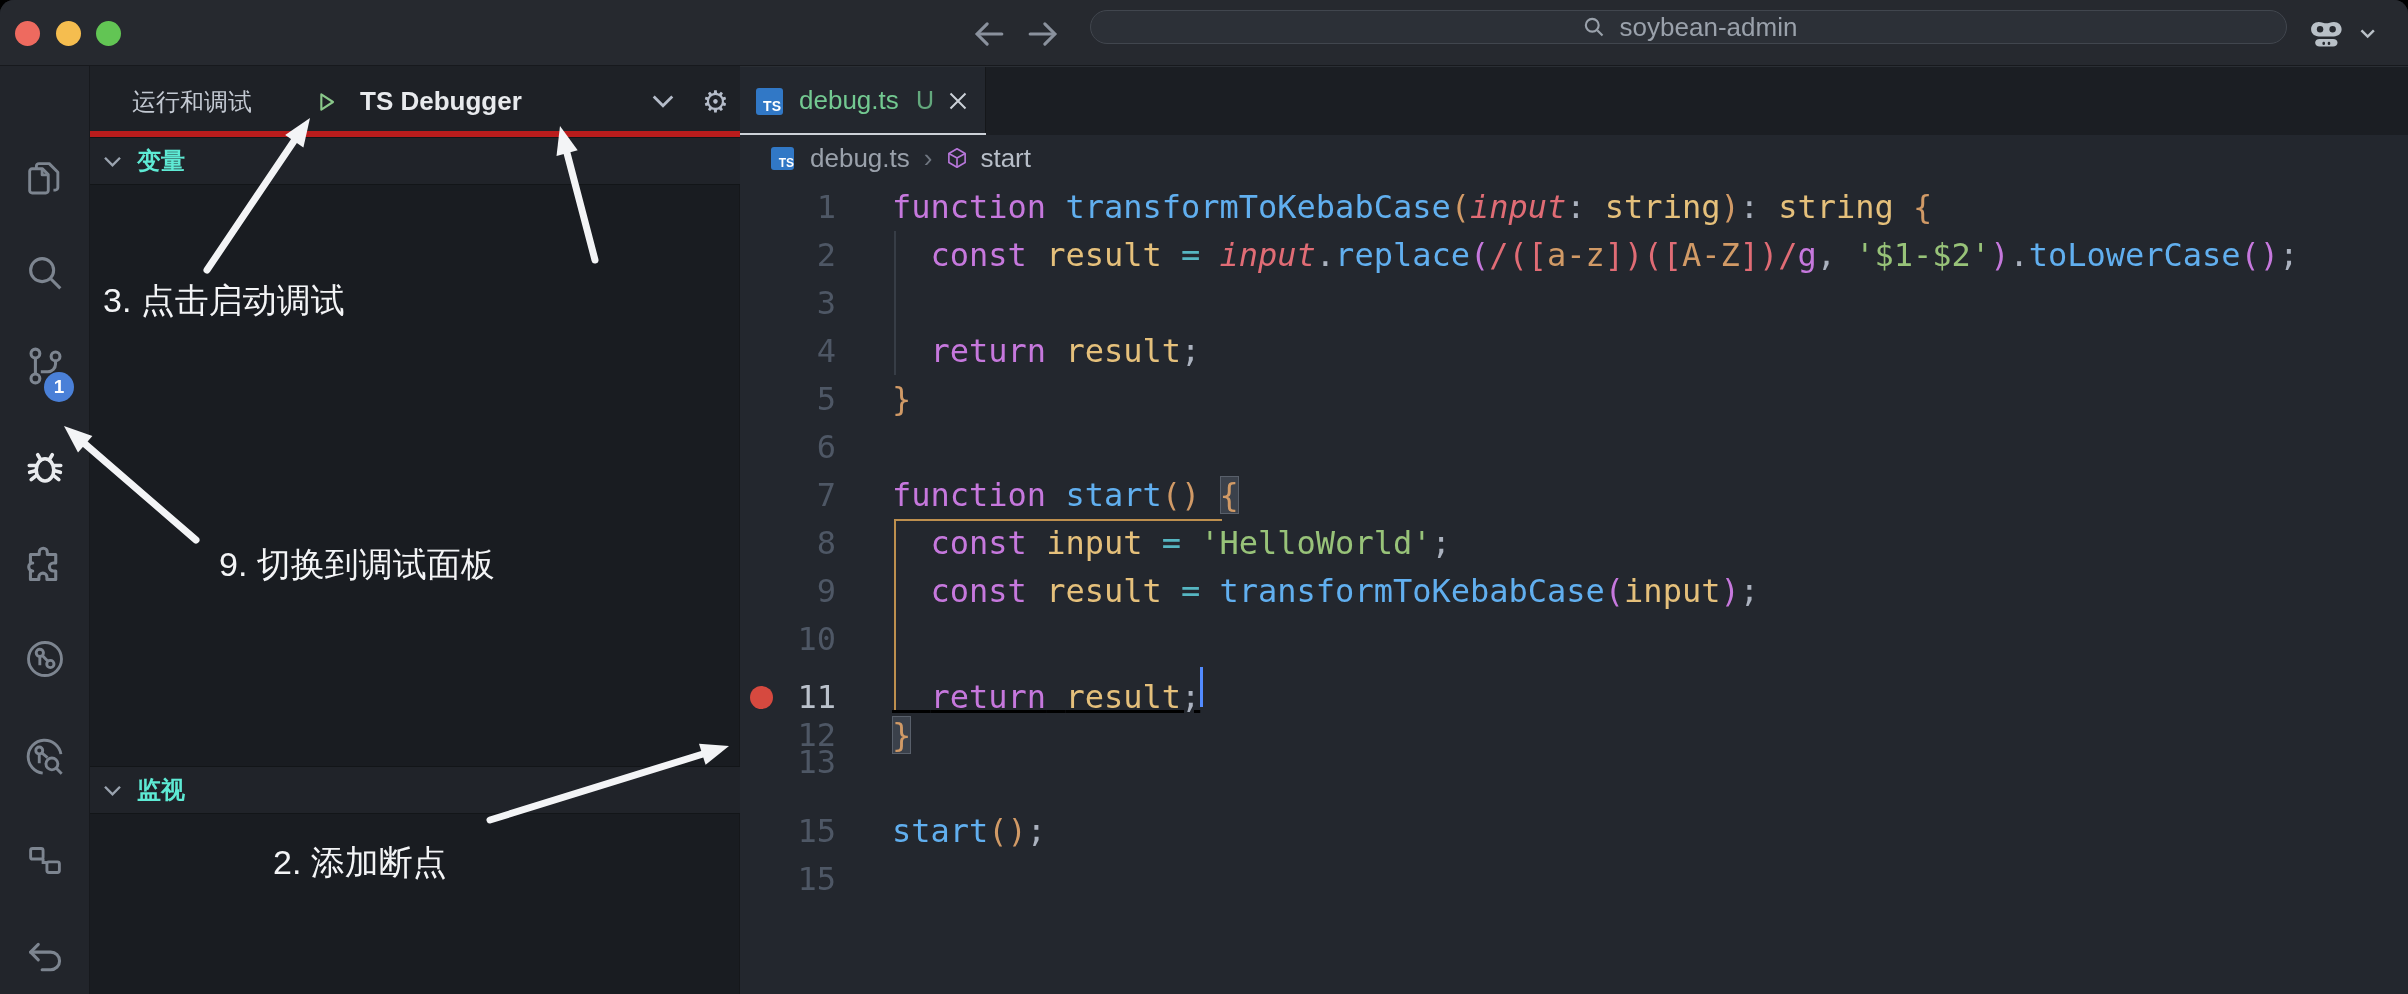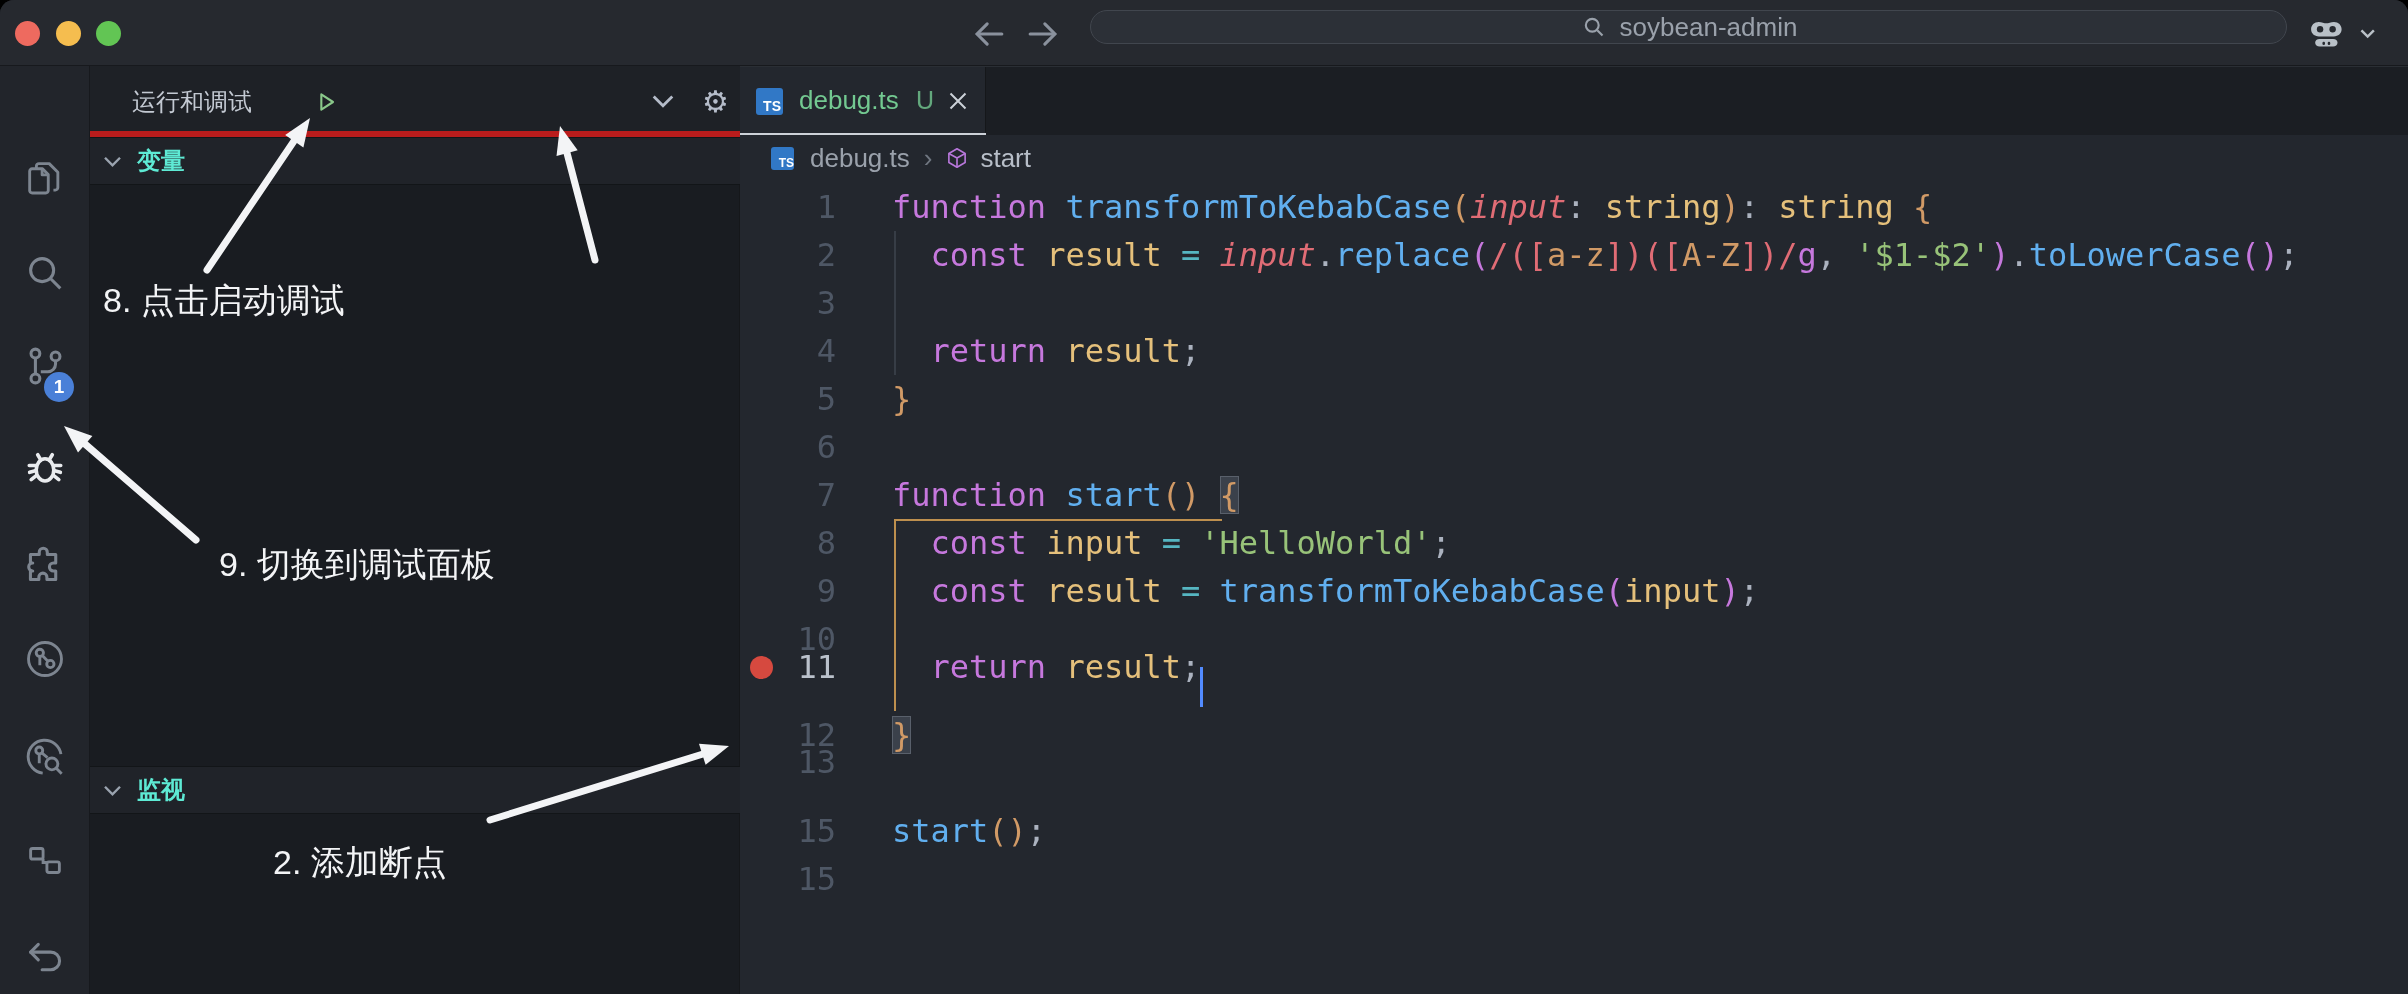--- a/index.html
+++ b/index.html
@@ -197,20 +197,21 @@
   </div>
 
   <div class="sidebar">
     <div class="sb-toolbar">
       <div class="sb-title">运行和调试</div>
       <div class="play-btn">
         <svg viewBox="0 0 24 24" fill="none" stroke="#8ac88a" stroke-width="1.8" stroke-linejoin="round">
               <path d="M8 5.5 18 12 8 18.5Z"></path>
             </svg>
       </div>
+      <div class="cfg-label">TS Debugger</div>
       <div class="sb-chevron">
         <svg viewBox="0 0 14 12" fill="none" stroke="currentColor" stroke-width="1.5">
               <path d="m2 3.5 5 5 5-5"></path>
             </svg>
       </div>
       <div class="gear">⚙</div>
       <div class="dots">···</div>
     </div>
 
     <div class="section-hdr" id="hdr-vars">
@@ -317,21 +318,21 @@
             </div>
             <div class="ltext"><span style="color: rgb(171, 178, 191);">  </span><span style="color: rgb(198, 120, 221);">const</span><span style="color: rgb(171, 178, 191);"> </span><span style="color: rgb(229, 192, 123);">result</span><span style="color: rgb(171, 178, 191);"> </span><span style="color: rgb(86, 182, 194);">=</span><span style="color: rgb(171, 178, 191);"> </span><span style="color: rgb(97, 175, 239);">transformToKebabCase</span><span style="color: rgb(198, 120, 221);">(</span><span style="color: rgb(229, 192, 123);">input</span><span style="color: rgb(198, 120, 221);">)</span><span style="color: rgb(171, 178, 191);">;</span></div>
           </div>
           <div class="code-line" style="top: 434px;">
             <div class="gutter">
               <div class="lnum">10</div>
             </div>
             <div class="ltext"></div>
           </div>
           <div class="cursor" style="left: 460.256px; top: 486px;"></div>
-          <div class="code-line" style="top: 462px;">
+          <div class="code-line" style="top: 492px; text-decoration: underline;">
             <div class="gutter">
               <div class="bp"></div>
               <div class="lnum active">11</div>
             </div>
             <div class="ltext"><span style="color: rgb(171, 178, 191);">  </span><span style="color: rgb(198, 120, 221);">return</span><span style="color: rgb(171, 178, 191);"> </span><span style="color: rgb(229, 192, 123);">result</span><span style="color: rgb(171, 178, 191);">;</span></div>
           </div>
           <div class="code-line" style="top: 530px;">
             <div class="gutter">
               <div class="lnum">12</div>
             </div>
@@ -364,18 +365,18 @@
           <polygon points="310,118 303.4,147.4 285.2,135.0" stroke="none"></polygon>
       <line x1="595" y1="260" x2="567" y2="153"></line>
           <polygon points="560,126 577.7,150.3 556.5,155.9" stroke="none"></polygon>
       <line x1="196" y1="540" x2="85" y2="444"></line>
           <polygon points="64,426 92.4,436 78,452.6" stroke="none"></polygon>
       <line x1="490" y1="820" x2="703" y2="754"></line>
           <polygon points="729,746 705.6,764.8 699,743.8" stroke="none"></polygon>
     </g>
   </svg>
 
-  <div class="ann" style="left:103px; top:276px;">8. 点击启动调试</div>
+  <div class="ann" style="left:103px; top:276px;">3. 点击启动调试</div>
   <div class="ann" style="left:219px; top:540px;">9. 切换到调试面板</div>
   <div class="ann" style="left:273px; top:838px;">2. 添加断点</div>
 
 </div>
 </div>
 
 </body></html>

